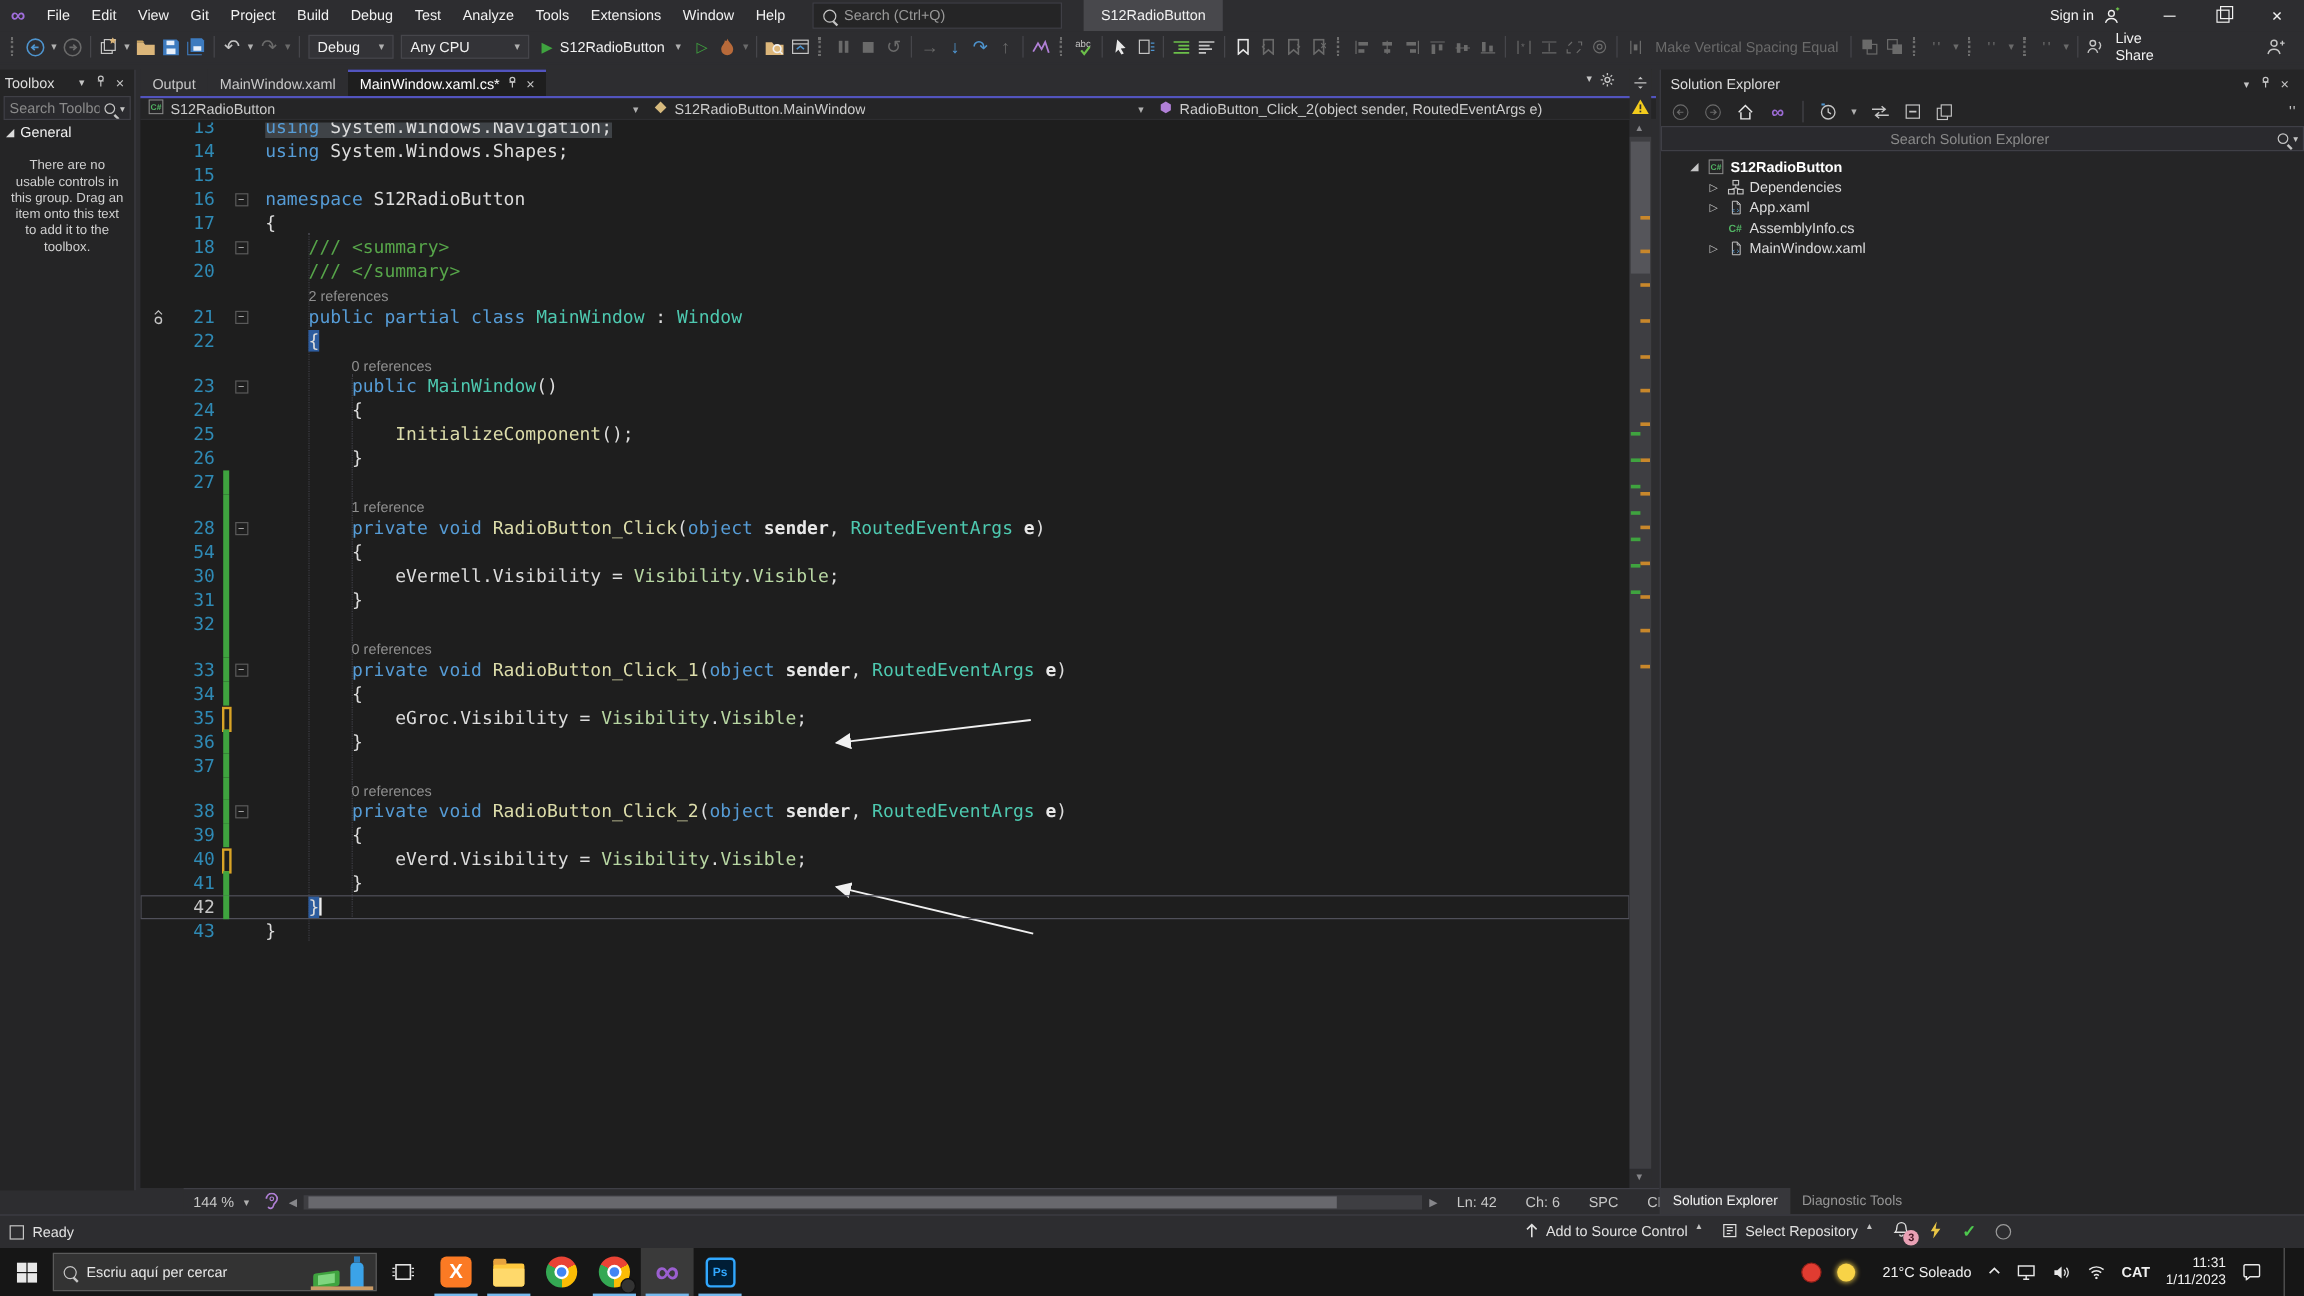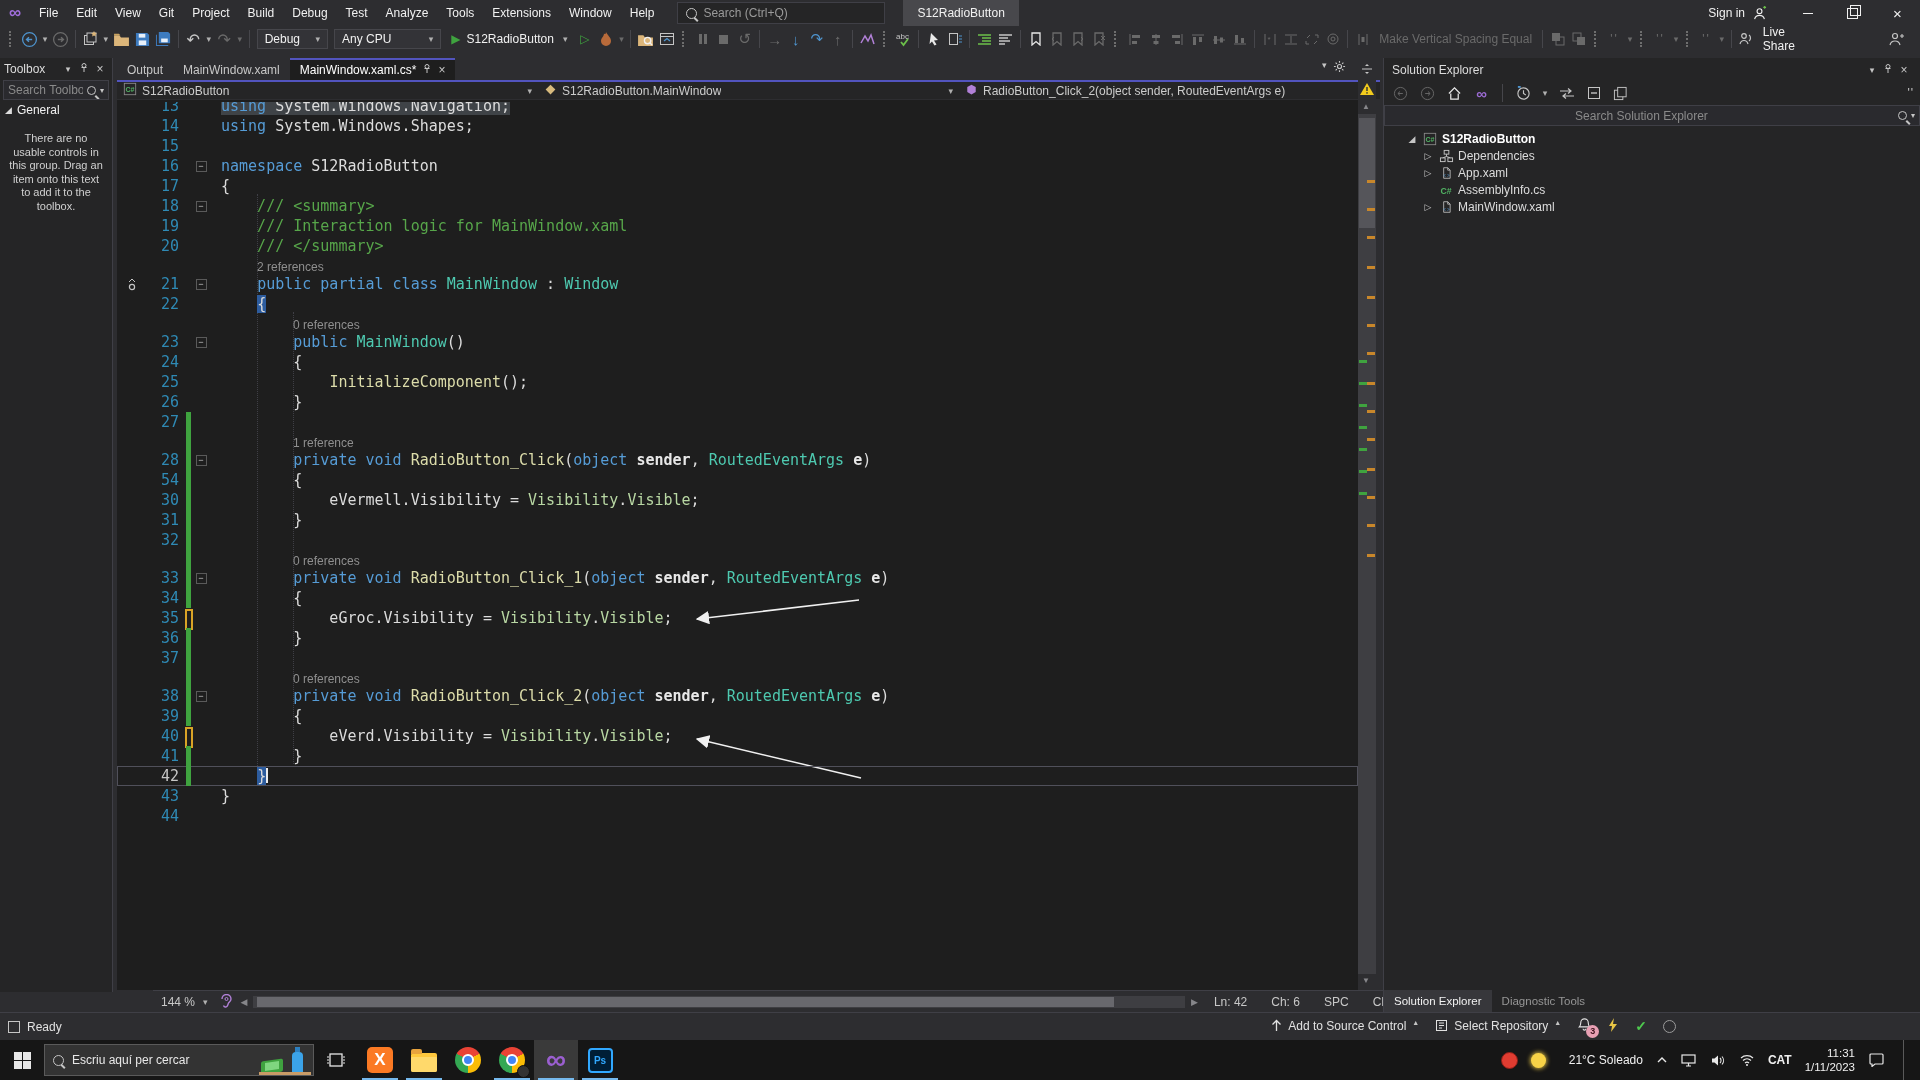--- a/index.html
+++ b/index.html
@@ -589,27 +589,20 @@
         <span class="cg"></span>
         <span class="cn">18</span>
         <span class="cb"></span>
         <span class="cf">
           <span class="fbox">−</span>
         </span>
         <span class="ct"><span class="sc">    /// &lt;summary&gt;</span></span>
       </div>
       <div class="crow">
         <span class="cg"></span>
-        <span class="cn">19</span>
-        <span class="cb"></span>
-        <span class="cf"></span>
-        <span class="ct"><span class="sc">    /// Interaction logic for MainWindow.xaml</span></span>
-      </div>
-      <div class="crow">
-        <span class="cg"></span>
         <span class="cn">20</span>
         <span class="cb"></span>
         <span class="cf"></span>
         <span class="ct"><span class="sc">    /// &lt;/summary&gt;</span></span>
       </div>
       <div class="crow clrow">
         <span class="cg"></span>
         <span class="cn"></span>
         <span class="cb"></span>
         <span class="cf"></span>
@@ -811,27 +804,20 @@
         <span class="cb g"></span>
         <span class="cf"></span>
         <span class="ct"><span class="sw">    </span><span class="sw shl">}</span><span class="caret"></span></span>
       </div>
       <div class="crow">
         <span class="cg"></span>
         <span class="cn">43</span>
         <span class="cb"></span>
         <span class="cf"></span>
         <span class="ct"><span class="sw">}</span></span>
-      </div>
-      <div class="crow">
-        <span class="cg"></span>
-        <span class="cn">44</span>
-        <span class="cb"></span>
-        <span class="cf"></span>
-        <span class="ct"></span>
       </div>
     </div>
 
   <div class="abs vscol">
     <div style="position:absolute;left:0;top:0;width:18px;height:22px;background:#2D2D30;display:flex;align-items:center;justify-content:center;">
       <svg width="12" height="12" viewBox="0 0 12 12">
           <path d="M1 6h10" stroke="#C5C5C5"></path>
           <path d="M6 1l2 2H4zM6 11L4 9h4z" fill="#C5C5C5"></path>
         </svg>
     </div>

